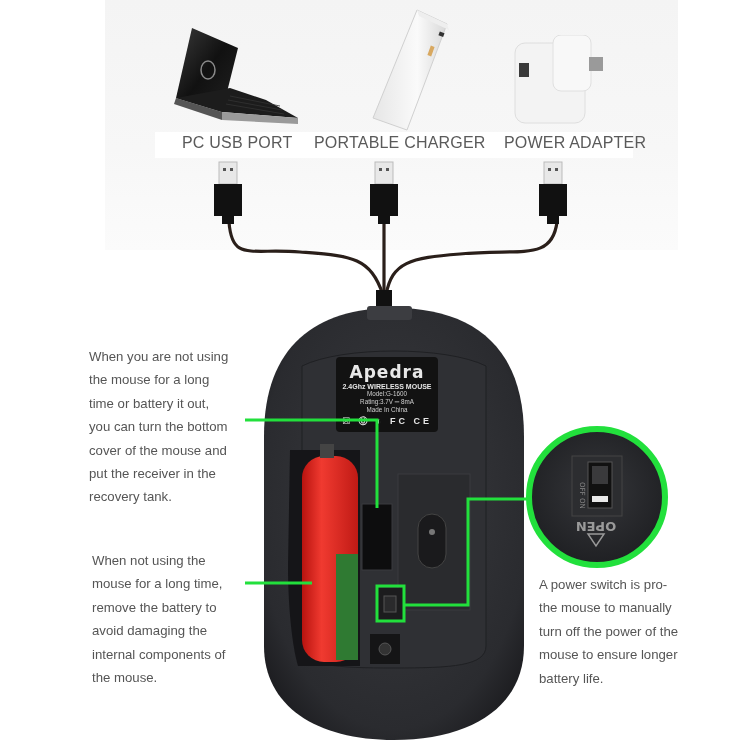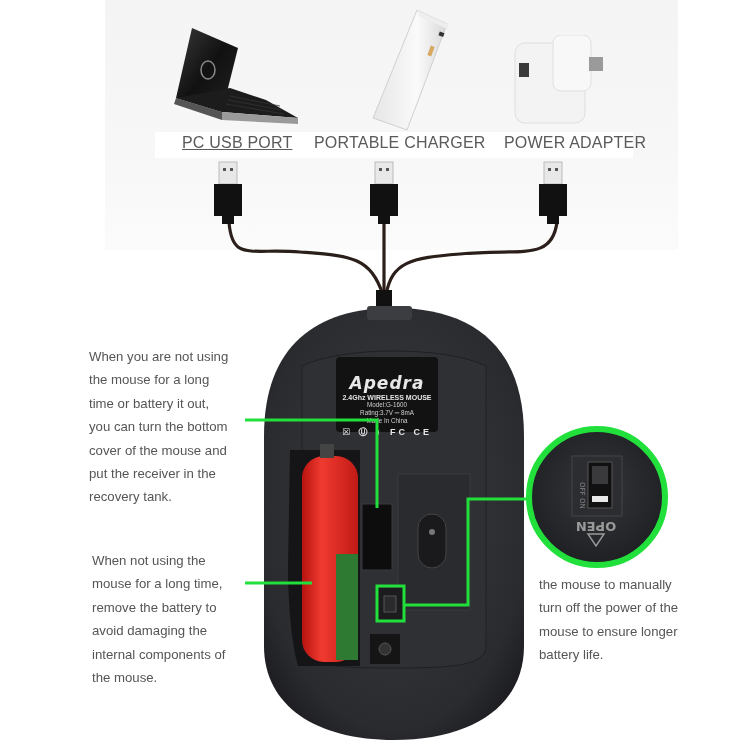--- a/index.html
+++ b/index.html
@@ -31,21 +31,21 @@
 
     .annot-text {
       position: absolute; font-size: 13.2px; line-height: 23.4px; color: #555555;
       font-family: "Liberation Sans", "DejaVu Sans", sans-serif;
     }
     .overlay { position: absolute; left: 0; top: 0; width: 750px; height: 750px; pointer-events: none; }
     .label-plate {
       position: absolute; left: 336px; top: 357px; width: 102px; height: 75px;
       color: #e0e0e0; text-align: center;
     }
-    .brand { font-style: italic; font-weight: bold; font-size: 17px; color: #e8e8e8; margin-top: 16px; letter-spacing: 1px; font-family: "DejaVu Sans", sans-serif;}
+    .brand { font-weight: bold; font-size: 17px; color: #e8e8e8; margin-top: 5px; letter-spacing: 1px; font-family: "DejaVu Sans", sans-serif;}
     .spec1 { font-size: 7px; font-weight: bold; margin-top: 1px; color:#e6e6e6; }
     .spec { font-size: 6.3px; line-height: 8px; color: #cfcfcf; }
     .cert { font-size: 9px; color: #e6e6e6; margin-top: 1px; letter-spacing: 3px; font-weight: bold;}
   </style>
 </head>
 <body>
 
 <div class="top-band"></div>
 
 <svg class="laptop" viewBox="0 0 130 105">
@@ -83,21 +83,21 @@
 </svg>
 
 <svg class="adapter" viewBox="0 0 100 95">
   <rect x="10" y="8" width="70" height="80" rx="10" fill="#f3f3f3" stroke="#dedede"></rect>
   <rect x="48" y="0" width="38" height="56" rx="8" fill="#f8f8f8" stroke="#e0e0e0"></rect>
   <rect x="84" y="22" width="14" height="14" fill="#9a9a9a"></rect>
   <rect x="14" y="28" width="10" height="14" fill="#3a3a3a"></rect>
 </svg>
 
 <div class="label-strip"></div>
-<div class="device-label" style="left:182px;text-decoration:underline;">PC USB PORT</div>
+<div class="device-label" style="left:182px;">PC USB PORT</div>
 <div class="device-label" style="left:314px;text-align:center;">PORTABLE CHARGER</div>
 <div class="device-label" style="left:504px;">POWER ADAPTER</div>
 
 <svg class="cables" viewBox="0 0 750 330">
   <g fill="none" stroke="#2a1f1a" stroke-width="3.2" stroke-linecap="round">
     <path d="M229,222 C232,262 250,248 300,252 C350,256 370,256 383,295"></path>
     <path d="M384,222 L384,295"></path>
     <path d="M557,222 C552,262 520,248 460,254 C410,258 392,262 386,295"></path>
   </g>
   <g>
@@ -208,17 +208,18 @@
 <div class="annot-text" style="left:92px; top:549px;">
   <div>When not using the</div>
   <div>mouse for a long time,</div>
   <div>remove the battery to</div>
   <div>avoid damaging the</div>
   <div>internal components of</div>
   <div>the mouse.</div>
 </div>
 
 <div class="annot-text" style="left:539px; top:573px;">
+  <div>A power switch is pro-</div>
   <div>the mouse to manually</div>
   <div>turn off the power of the</div>
   <div>mouse to ensure longer</div>
   <div>battery life.</div>
 </div>
 
 </body></html>

